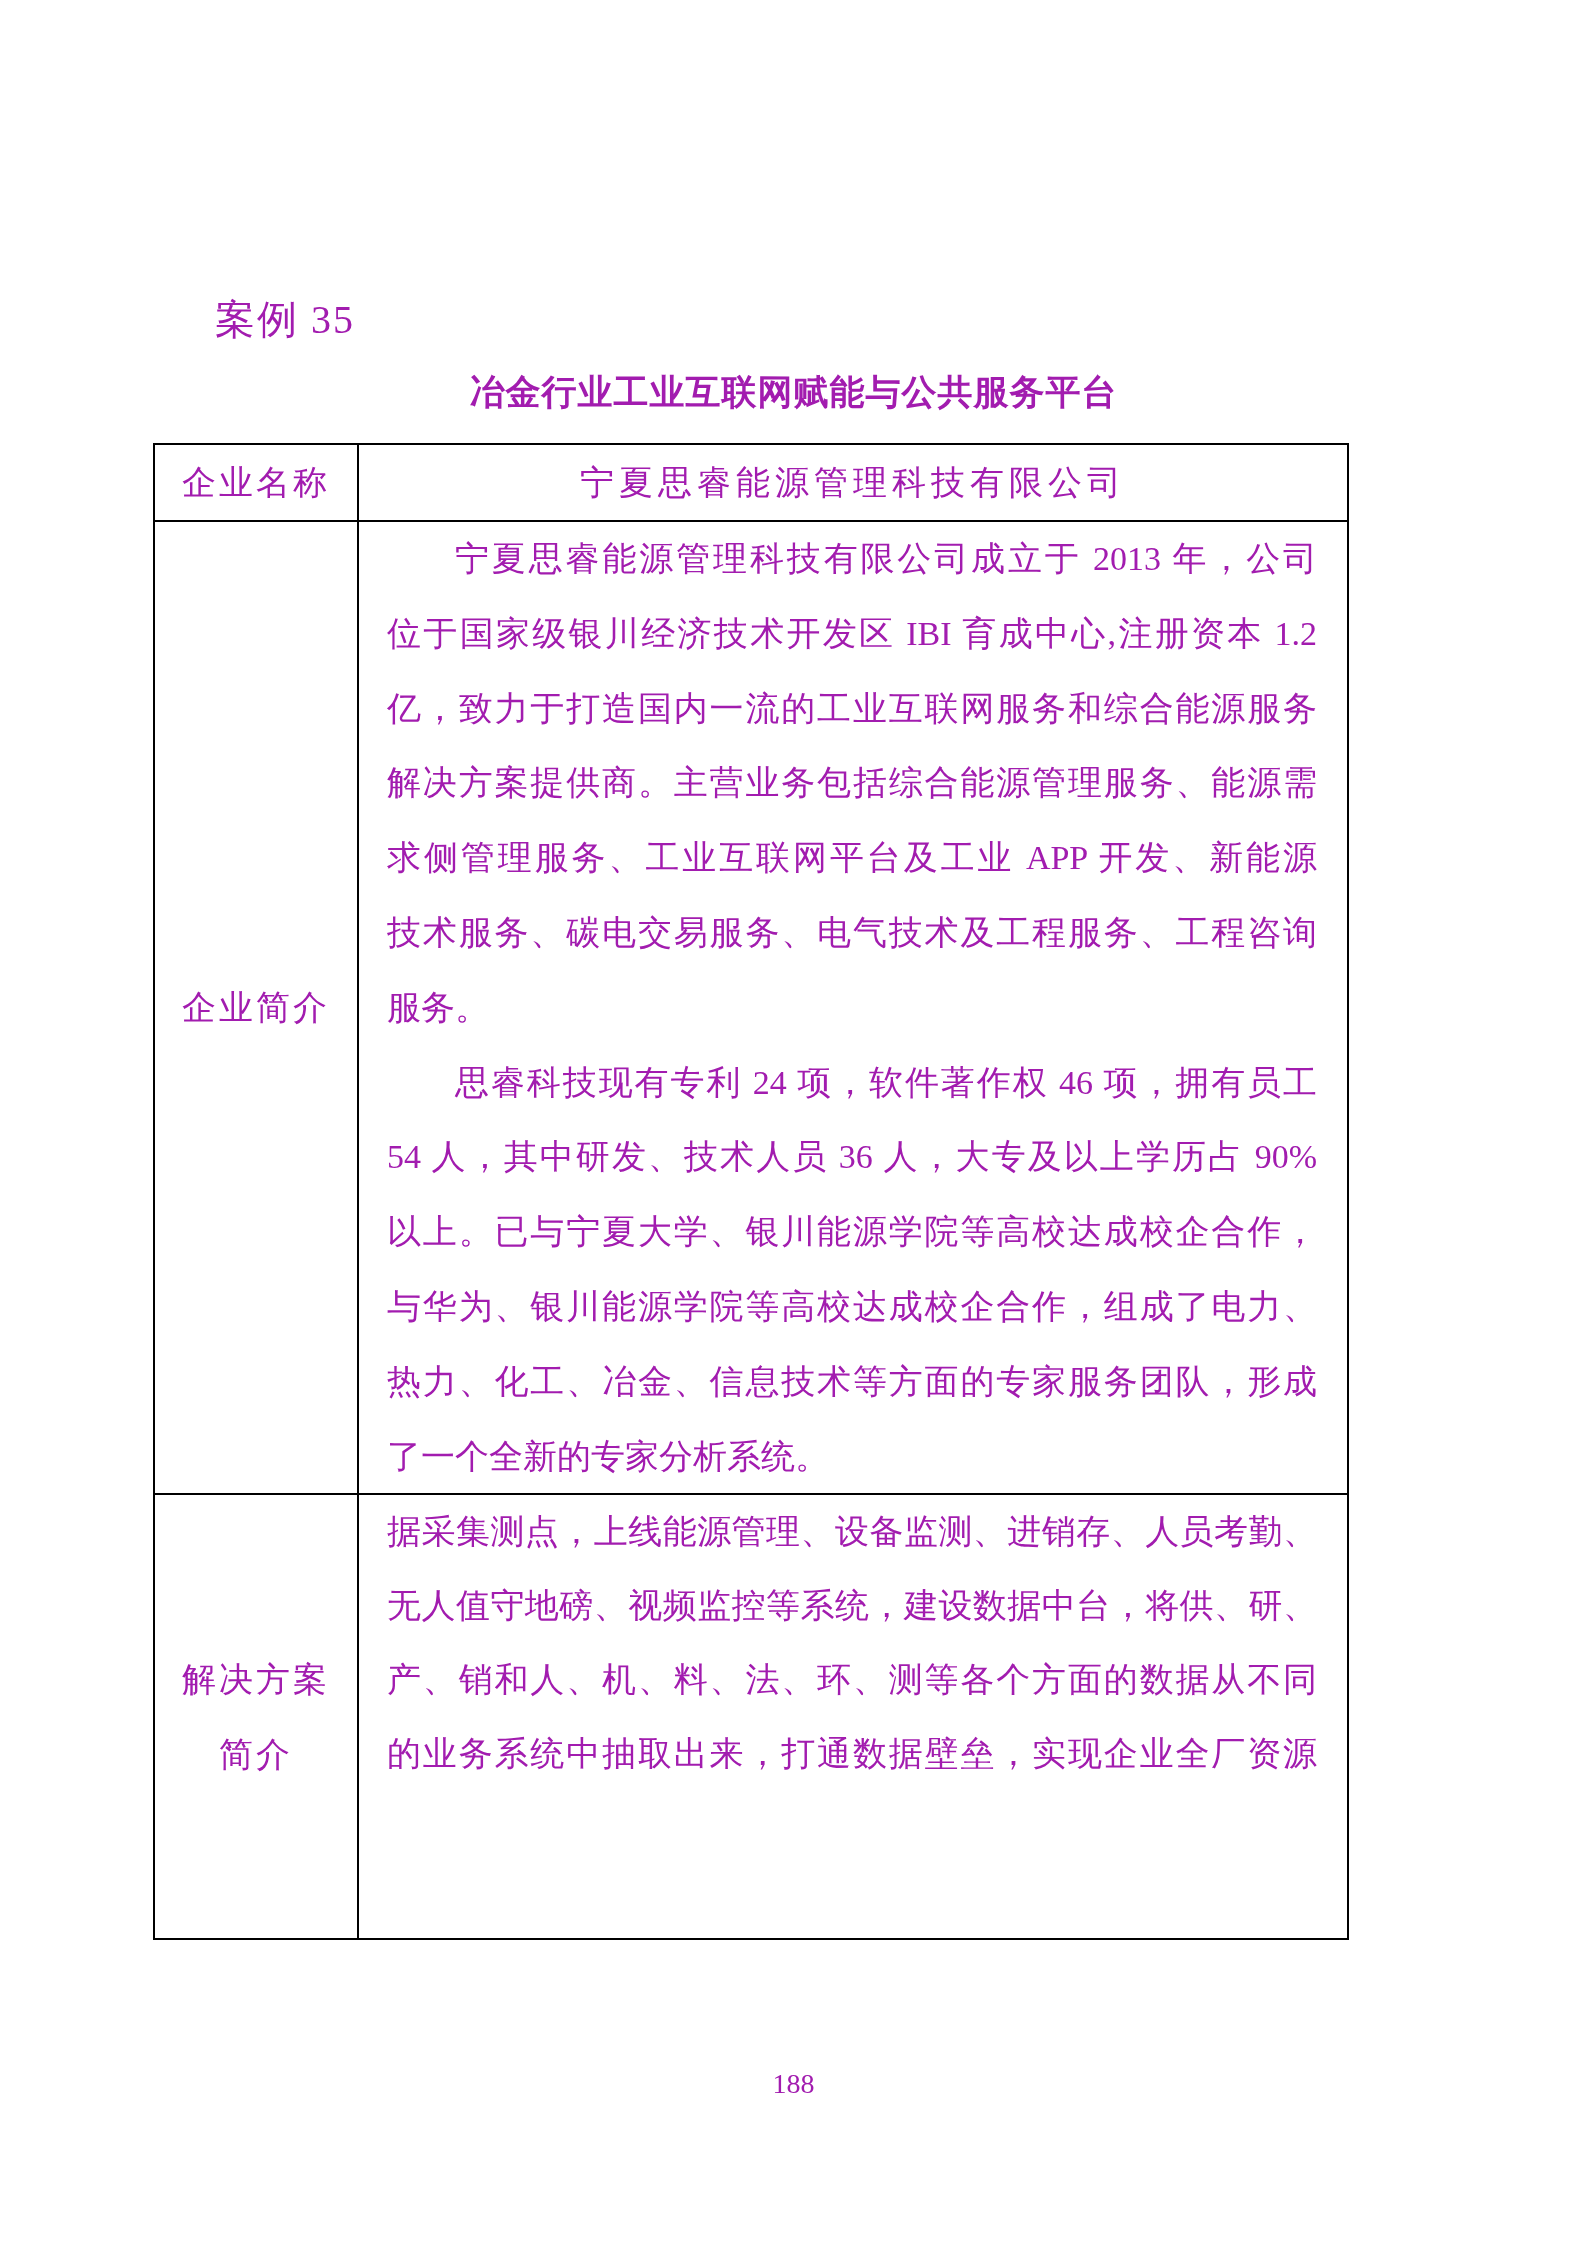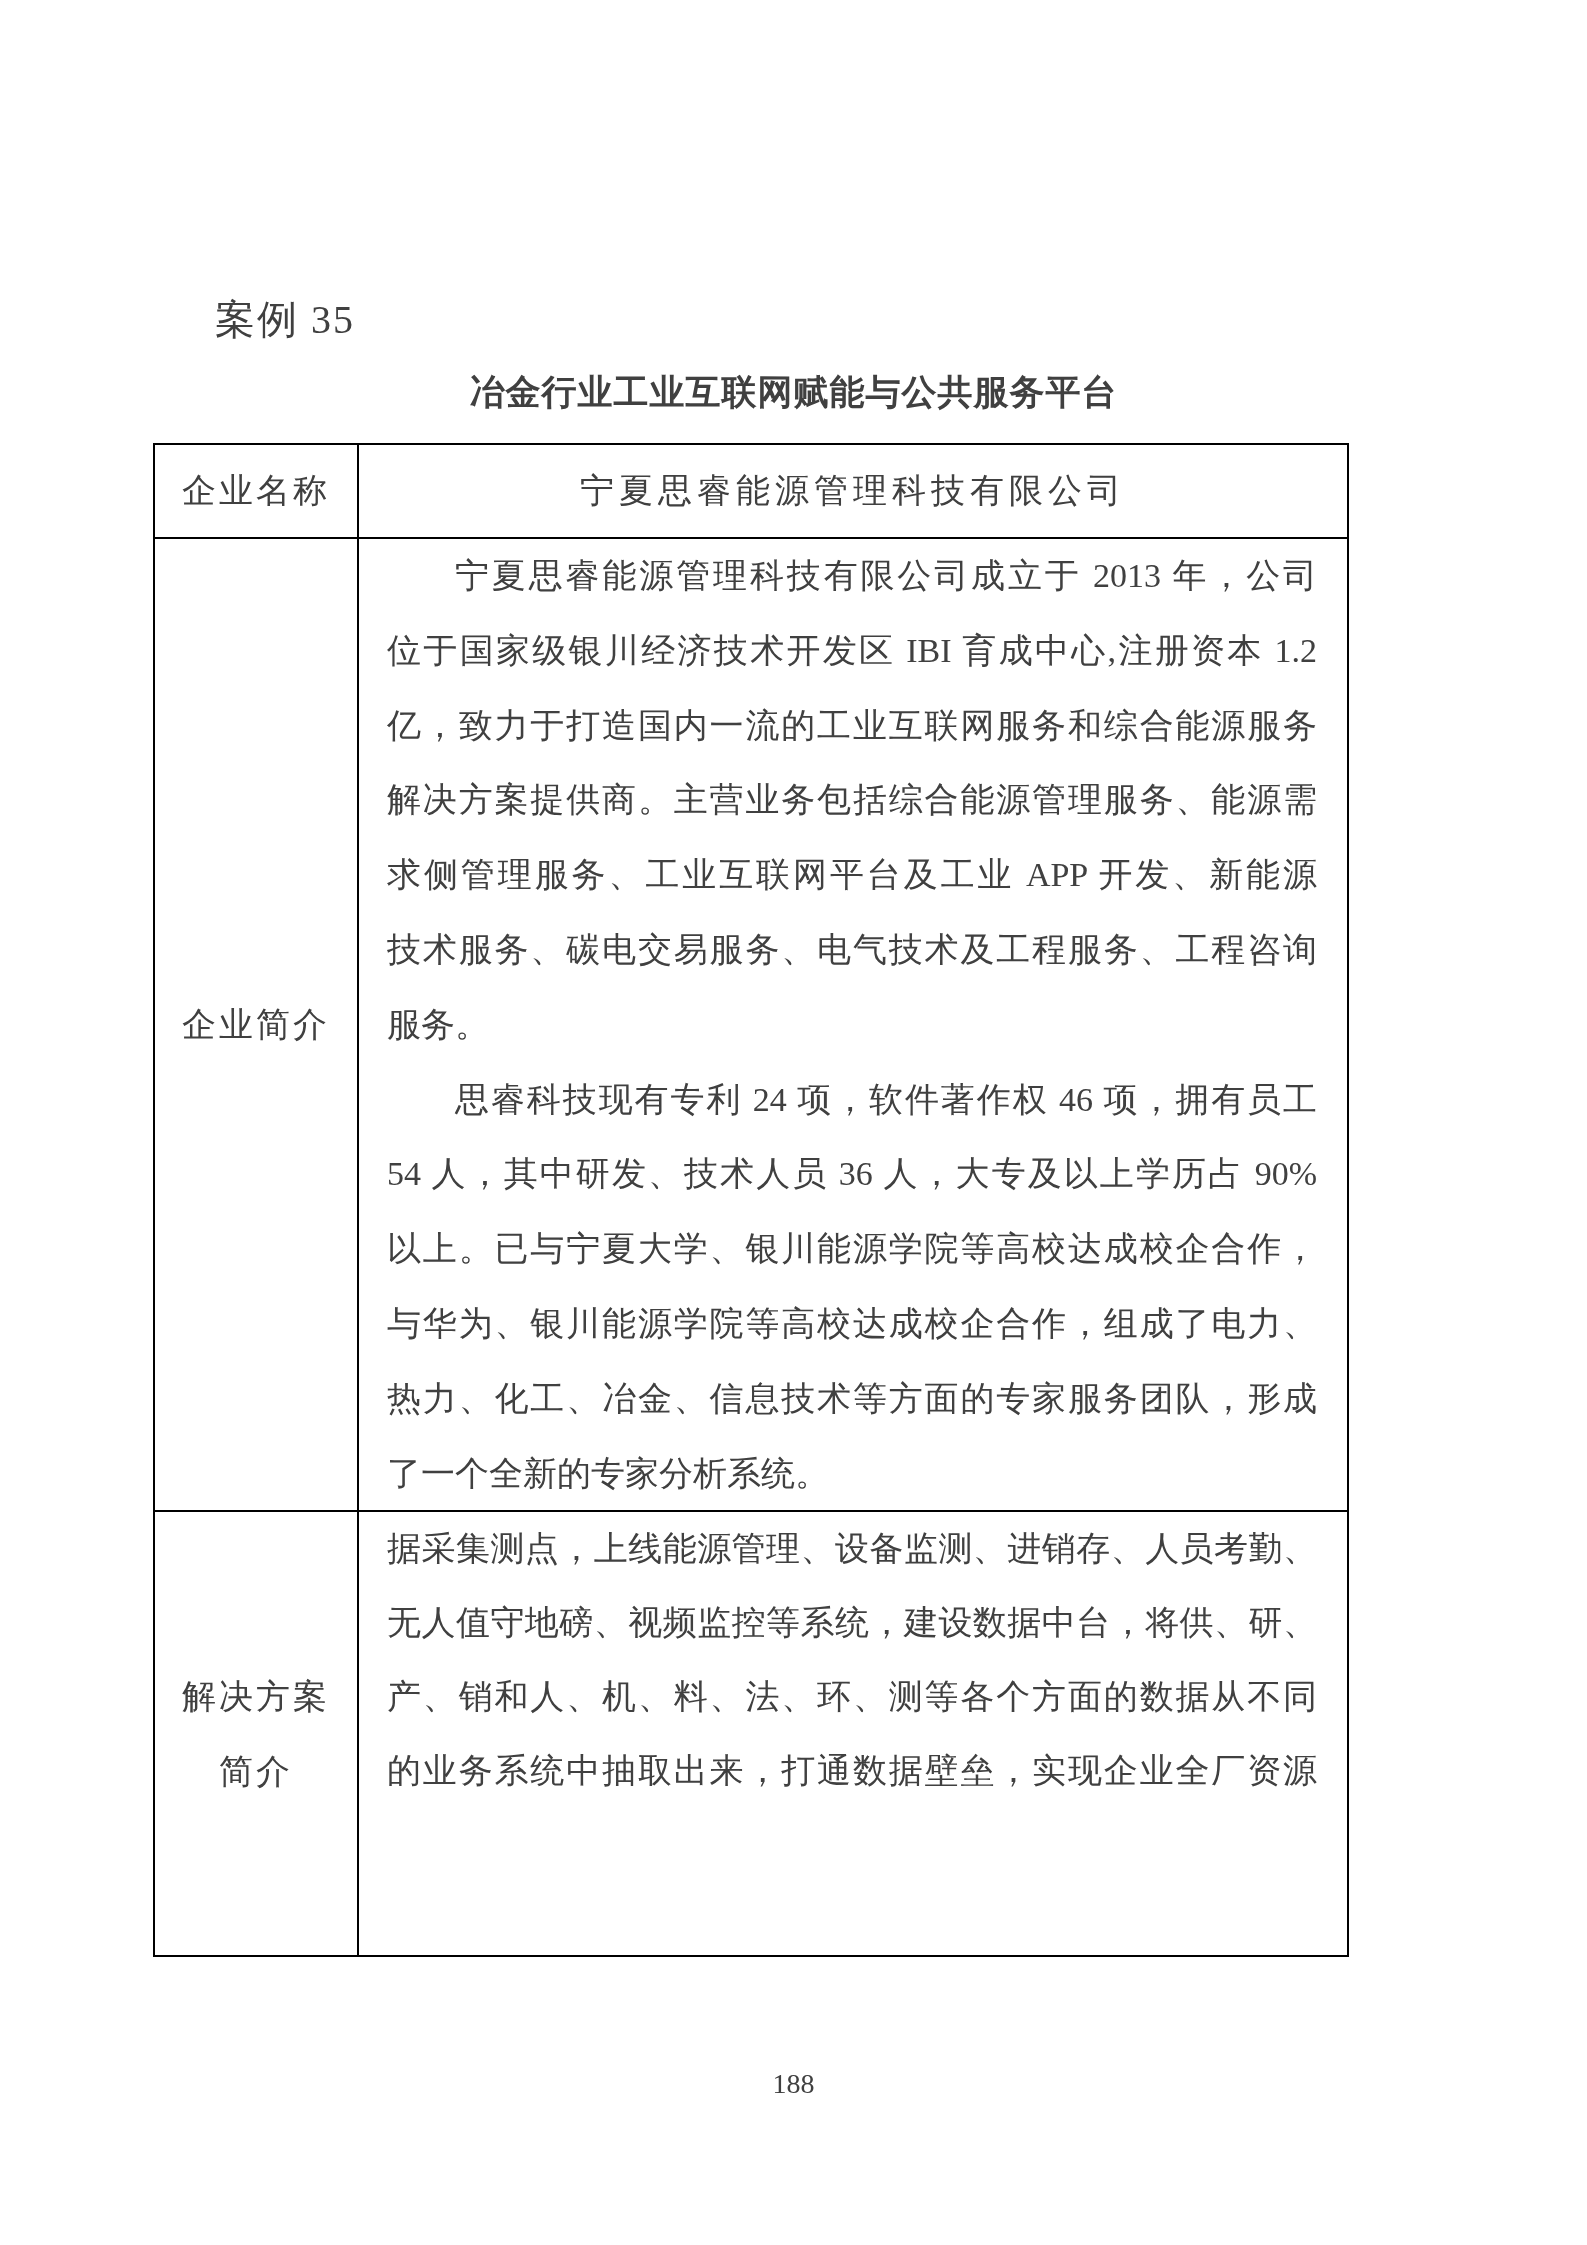--- a/index.html
+++ b/index.html
@@ -5,21 +5,21 @@
   html, body {
     margin: 0;
     padding: 0;
     background: #ffffff;
   }
   .page {
     position: relative;
     width: 1587px;
     height: 2245px;
     background: #ffffff;
-    color: #404040;
+    color: #a21caf;
     font-family: "Liberation Serif", "DejaVu Serif", serif;
     overflow: hidden;
   }
   .case-label {
     position: absolute;
     left: 215px;
     top: 295px;
     font-size: 40px;
     line-height: 50px;
     letter-spacing: 2px;
@@ -62,21 +62,21 @@
     flex-direction: column;
     align-items: center;
     justify-content: center;
     text-align: center;
     letter-spacing: 3px;
   }
   .cell-content {
     flex: 1 1 auto;
     min-width: 0;
   }
-  .row-1 { height: 92px; }
+  .row-1 { height: 75px; }
   .row-2 { height: 973px; }
   .row-3 { height: 445px; }
   .company-name-cell {
     display: flex;
     align-items: center;
     justify-content: center;
     letter-spacing: 5px;
     text-align: right;
   }
   .body-cell {

